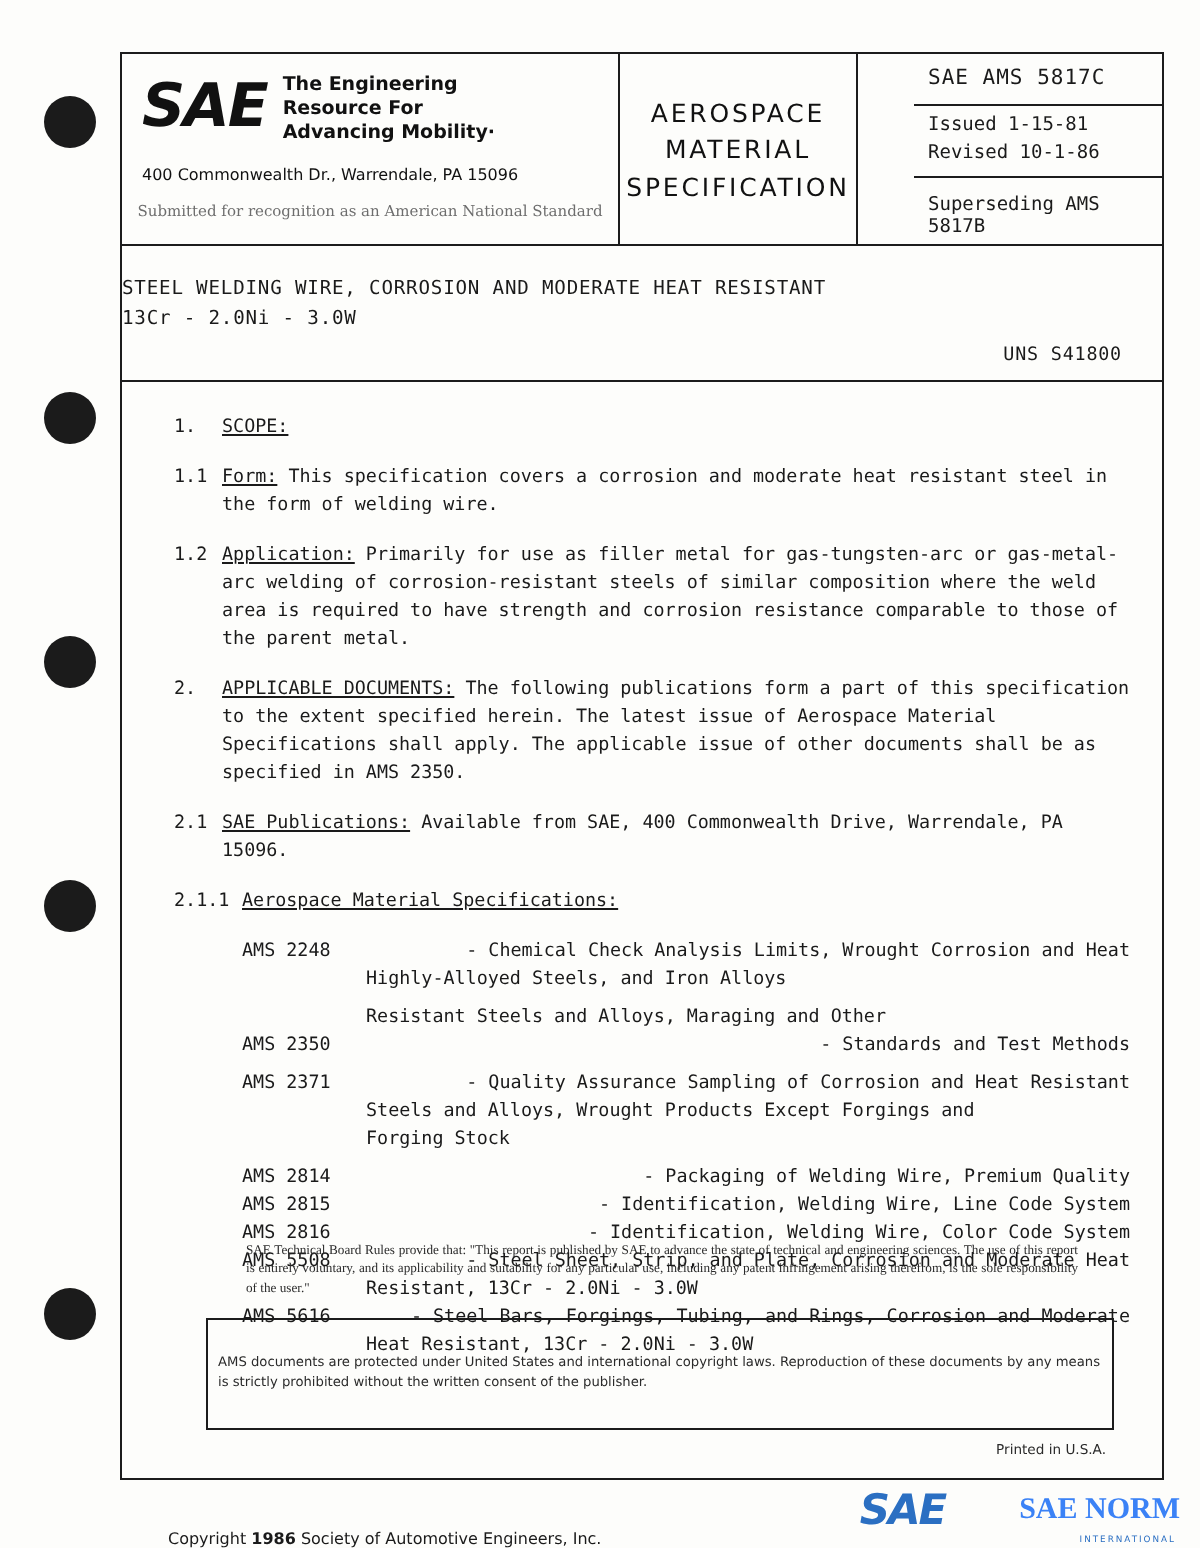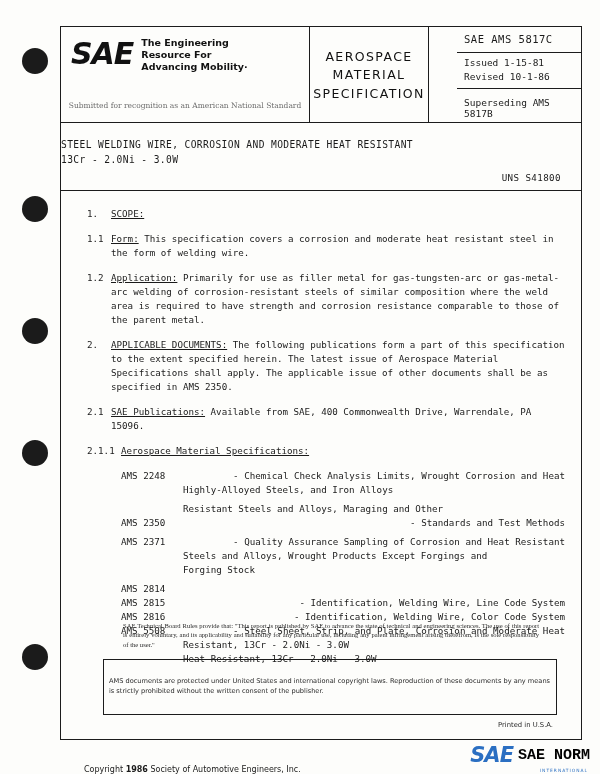--- a/index.html
+++ b/index.html
@@ -241,25 +241,26 @@
   .wm-sae {
     font-family: "DejaVu Sans", sans-serif;
     font-weight: bold;
     font-style: italic;
     font-size: 21px;
     color: #2b6fc2;
     letter-spacing: -1px;
     line-height: 1;
   }
   .wm-txt {
-    font-family: Liberation Mono, monospace;
+    font-family: Liberation Serif, serif;
     font-weight: bold;
     font-size: 15px;
-    color: #000000;
+    color: #3b82f6;
     line-height: 1;
+    margin-left: 32px;
   }
   .wm-sub {
     position: absolute;
     right: 12px; bottom: 1px;
     font-family: "DejaVu Sans", sans-serif;
     font-size: 4.4px;
     color: #2b6fc2;
     letter-spacing: 1px;
   }
 </style>
@@ -279,20 +280,21 @@
     <div class="hdr">
       <div class="hdr-left">
         <div class="sae-row">
           <div class="sae-logo">SAE</div>
           <div class="sae-tag">
             <div>The Engineering</div>
             <div>Resource For</div>
             <div>Advancing Mobility·</div>
           </div>
         </div>
+        <div class="sae-addr">400 Commonwealth Dr., Warrendale, PA 15096</div>
       </div>
       <div class="submitted">Submitted for recognition as an American National Standard</div>
 
       <div class="hdr-mid">
         <div>AEROSPACE</div>
         <div>MATERIAL</div>
         <div>SPECIFICATION</div>
       </div>
 
       <div class="hdr-right">
@@ -363,36 +365,41 @@
 
         <div class="amsrow">
           <div class="code">AMS 2371</div>
           <div class="desc">- Quality Assurance Sampling of Corrosion and Heat Resistant</div>
         </div>
         <div class="indent2">Steels and Alloys, Wrought Products Except Forgings and</div>
         <div class="indent2 gap">Forging Stock</div>
 
         <div class="amsrow">
           <div class="code">AMS 2814</div>
+          <div class="desc">- Packaging of Welding Wire, Premium Quality</div>
         </div>
         <div class="amsrow">
           <div class="code">AMS 2815</div>
           <div class="desc">- Identification, Welding Wire, Line Code System</div>
         </div>
         <div class="amsrow">
           <div class="code">AMS 2816</div>
           <div class="desc">- Identification, Welding Wire, Color Code System</div>
         </div>
 
         <div class="amsrow">
           <div class="code">AMS 5508</div>
           <div class="desc">- Steel Sheet, Strip, and Plate, Corrosion and Moderate Heat</div>
         </div>
         <div class="indent2">Resistant, 13Cr - 2.0Ni - 3.0W</div>
 
+        <div class="amsrow">
+          <div class="code">AMS 5616</div>
+          <div class="desc">- Steel Bars, Forgings, Tubing, and Rings, Corrosion and Moderate</div>
+        </div>
         <div class="indent2">Heat Resistant, 13Cr - 2.0Ni - 3.0W</div>
 
       </div>
     </div>
 
     <div class="footnotes">
       <div class="fn1">SAE Technical Board Rules provide that: "This report is published by SAE to advance the state of technical and engineering sciences. The use of this report is entirely voluntary, and its applicability and suitability for any particular use, including any patent infringement arising therefrom, is the sole responsibility of the user."</div>
       <div class="fn-box">AMS documents are protected under United States and international copyright laws. Reproduction of these documents by any means is strictly prohibited without the written consent of the publisher.</div>
       <div class="printed">Printed in U.S.A.</div>
     </div>

